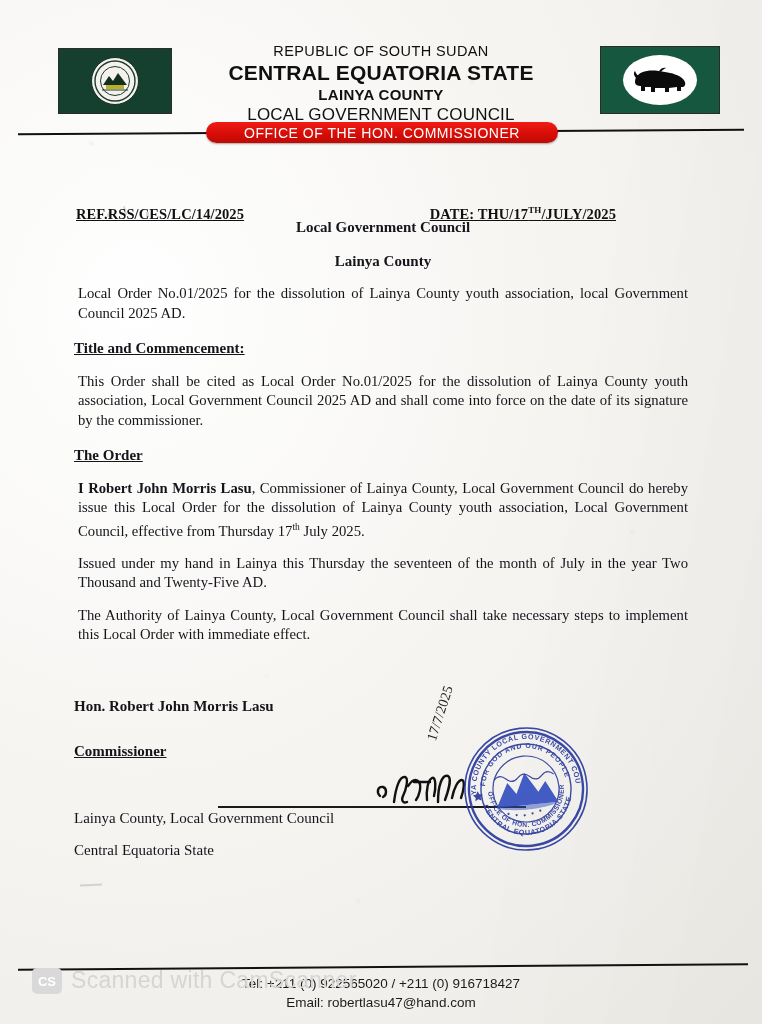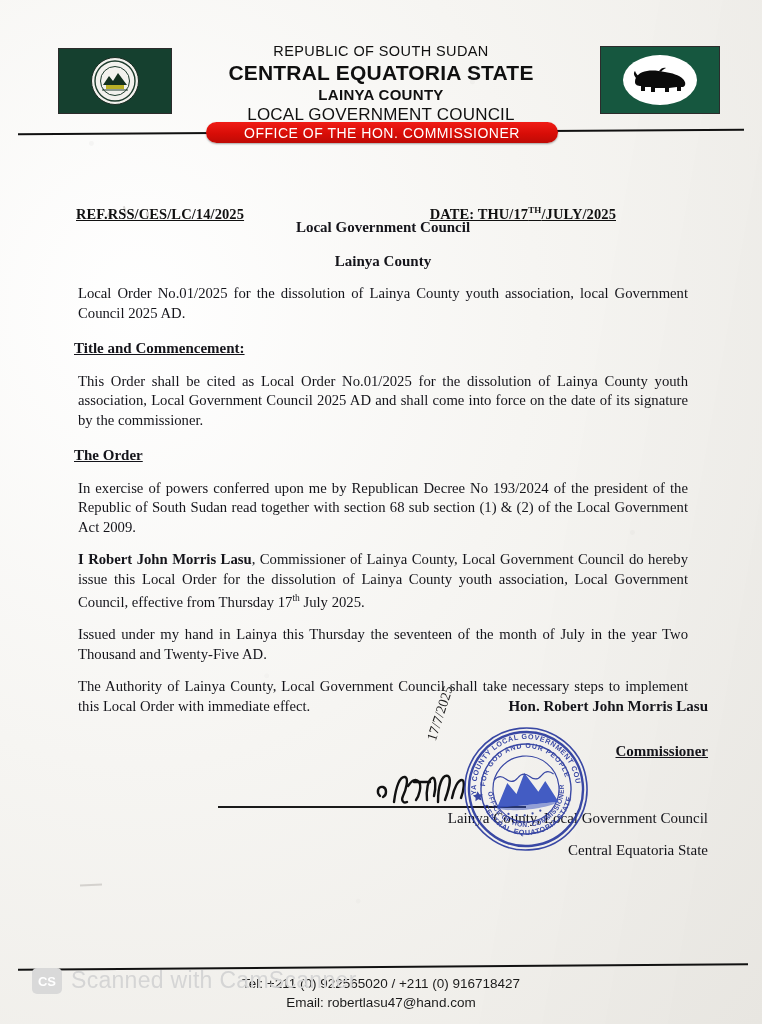--- a/index.html
+++ b/index.html
@@ -84,21 +84,21 @@
   .ctr.first{margin-top:12px;}
   p.para{margin:13px 4px 0;text-align:justify;}
   .head-u{
     margin:16px 0 0;font-weight:bold;font-size:15px;
     text-decoration:underline;
   }
   .b{font-weight:bold;}
   sup{font-size:9.5px;}
 
   
-  .sig{position:absolute;left:90px;top:698px;width:618px;text-align:right;}
+  .sig{position:absolute;left:74px;top:698px;width:618px;text-align:left;}
   .sig .name{font-weight:bold;font-size:15px;color:#14141a;}
   .sig .role{
     font-weight:bold;font-size:15px;color:#14141a;
     text-decoration:underline;margin-top:28px;display:inline-block;
   }
   .sigline{
     position:absolute;left:218px;top:806px;width:308px;height:2px;background:#1a1a1a;
   }
   .sig .org{
     position:absolute;left:0;top:112px;width:618px;font-size:15px;color:#14141a;
@@ -210,21 +210,20 @@
   <div class="body">
     <div class="ctr first">Local Government Council</div>
     <div class="ctr">Lainya County</div>
 
     <p class="para">Local Order No.01/2025 for the dissolution of Lainya County youth association, local Government Council 2025 AD.</p>
 
     <div class="head-u">Title and Commencement:</div>
     <p class="para">This Order shall be cited as Local Order No.01/2025 for the dissolution of Lainya County youth association, Local Government Council 2025 AD and shall come into force on the date of its signature by the commissioner.</p>
 
     <div class="head-u">The Order</div>
-    <p class="para">In exercise of powers conferred upon me by Republican Decree No 193/2024 of the president of the Republic of South Sudan read together with section 68 sub section (1) &amp; (2) of the Local Government Act 2009.</p>
 
     <p class="para"><span class="b">I Robert John Morris Lasu</span><span>, Commissioner of Lainya County, Local Government Council do hereby issue this Local Order for the dissolution of Lainya County youth association, Local Government Council, effective from Thursday 17</span><sup>th</sup><span> July 2025.</span></p>
 
     <p class="para">Issued under my hand in Lainya this Thursday the seventeen of the month of July in the year Two Thousand and Twenty-Five AD.</p>
 
     <p class="para">The Authority of Lainya County, Local Government Council shall take necessary steps to implement this Local Order with immediate effect.</p>
   </div>
 
   <div class="sig">
     <div class="name">Hon. Robert John Morris Lasu</div>

